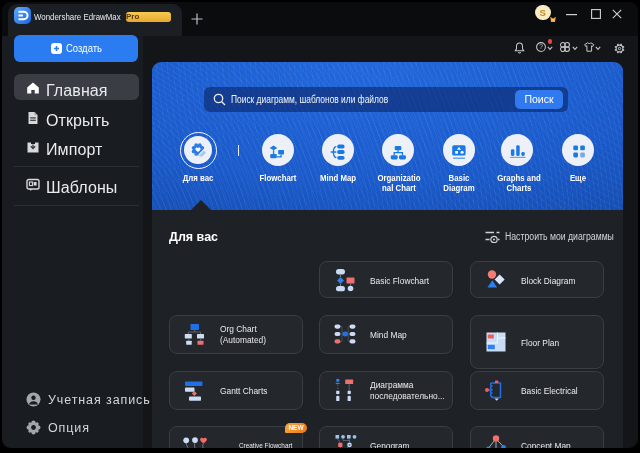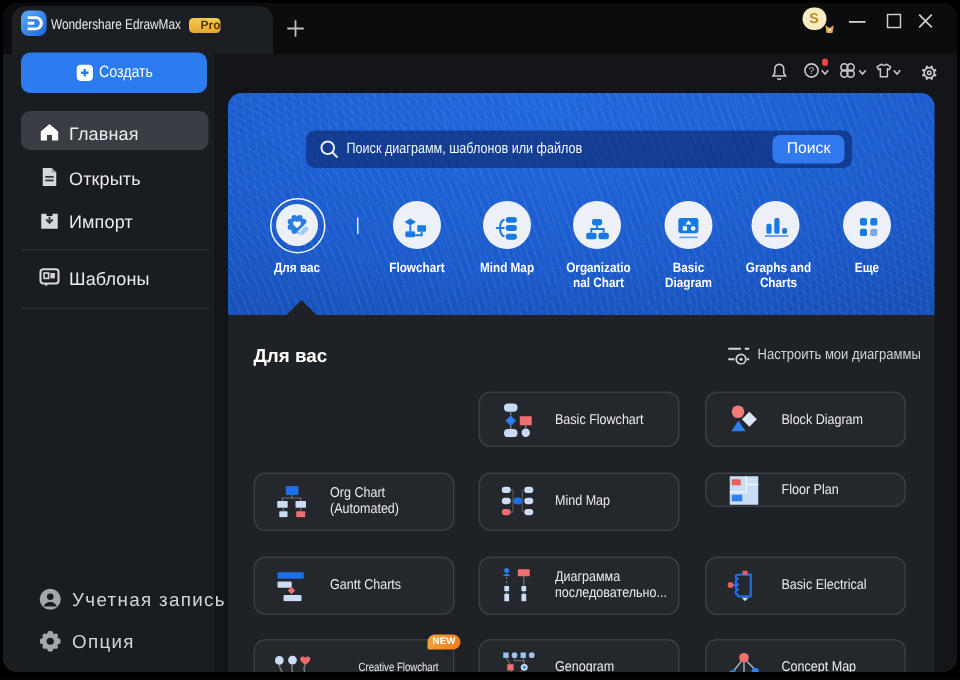--- a/index.html
+++ b/index.html
@@ -5,26 +5,26 @@
 *{margin:0;padding:0;box-sizing:border-box}
 html,body{width:640px;height:453px;background:#000;overflow:hidden}
 body{font-family:"Liberation Sans",sans-serif;position:relative}
 .abs{position:absolute}
 #win{position:absolute;left:2px;top:2px;width:636px;height:445.5px;background:#131518;border-radius:9px;overflow:hidden}
 
 #titlebar{position:absolute;left:0;top:0;width:636px;height:34px;background:#0b0c0e}
 #tab{position:absolute;left:6px;top:2px;width:174px;height:32px;background:#1b1e22;border-radius:9px 9px 0 0}
 #logo{position:absolute;left:5.5px;top:2.5px;width:17px;height:17px;border-radius:5px;background:linear-gradient(135deg,#5babfd,#1b66e0)}
 #apptitle{position:absolute;left:26px;top:6.5px;font-size:9.5px;color:#e9ebed;white-space:nowrap;transform:scaleX(0.83);transform-origin:0 50%}
-#probadge{position:absolute;left:118px;top:7.5px;width:21px;height:10.5px;border-radius:3px;background:linear-gradient(180deg,#f6cb52,#e8a72e);color:#53380a;font-size:8px;font-weight:bold;text-align:right;line-height:10.5px}
+#probadge{position:absolute;left:118px;top:7.5px;width:45px;height:10.5px;border-radius:3px;background:linear-gradient(180deg,#f6cb52,#e8a72e);color:#53380a;font-size:8px;font-weight:bold;text-align:left;line-height:10.5px}
 
 #sidebar{position:absolute;left:0;top:34px;width:141px;height:411.5px;background:#191c20}
 #btn-create{position:absolute;left:12px;top:33px;width:124px;height:27px;border-radius:6px;background:#2b7cf0;color:#fff;font-size:11.5px}
 #btn-create span{position:absolute;left:52px;top:7px;font-size:11px;transform:scaleX(0.86);transform-origin:0 50%;display:inline-block;white-space:nowrap}
-.sideitem{position:absolute;left:12px;width:125px;height:26px;color:#e9ebed;font-size:12px;letter-spacing:0.1px}
+.sideitem{position:absolute;left:12px;width:125px;height:26px;color:#e9ebed;font-size:16px;letter-spacing:0.1px}
 .sideitem .txt{position:absolute;left:32px;top:7.5px}
 .sideitem svg{position:absolute;left:12px;top:7px}
 #item-home{top:72px;background:#3a3e44;border-radius:6px}
 #item-open{top:102px}
 #item-import{top:131px}
 #item-templ{top:169px}
 .divider{position:absolute;left:12px;width:125px;height:1px;background:#2c2f34}
 .sidebottom{position:absolute;left:24px;color:#d4d7da;font-size:12.5px;letter-spacing:0.9px}
 .sidebottom .txt{position:absolute;left:22px;top:1px;white-space:nowrap}
 
@@ -336,21 +336,21 @@
         <rect x="0.5" y="1.5" width="6" height="4.2" rx="2.1" fill="#ccdcf4"></rect>
         <rect x="0.5" y="8.9" width="6" height="4.2" rx="2.1" fill="#ccdcf4"></rect>
         <rect x="0.5" y="16.3" width="6" height="4.2" rx="2.1" fill="#ee6f6f"></rect>
         <rect x="15.5" y="1.5" width="6" height="4.2" rx="2.1" fill="#ccdcf4"></rect>
         <rect x="15.5" y="8.9" width="6" height="4.2" rx="2.1" fill="#ccdcf4"></rect>
         <rect x="15.5" y="16.3" width="6" height="4.2" rx="2.1" fill="#ccdcf4"></rect>
         <path d="M6.5 3.6 L8 3.6 L8 11 L8.2 11 M6.5 18.4 L8 18.4 L8 11 M14.2 3.6 L14.2 18.4" stroke="#61666d" stroke-width="0.6" fill="none"></path>
       </svg>
     <div class="ctxt">Mind Map</div>
   </div>
-  <div class="card" style="left:468.1px;top:313px;height:23px">
+  <div class="card" style="left:468.1px;top:313px;height:54px">
     <svg width="22" height="22" viewBox="0 0 22 22">
         <rect x="1.5" y="1.5" width="19" height="19" fill="#c9ddf6"></rect>
         <path d="M12.5 1.5 V12 M1.5 12 H12.5 M12.5 7 H20.5" stroke="#eef4fb" stroke-width="1"></path>
         <rect x="2.8" y="3.5" width="6" height="4" fill="#f05c5c"></rect>
         <rect x="2.8" y="13.8" width="7" height="4.4" fill="#2e7ff0"></rect>
       </svg>
     <div class="ctxt">Floor Plan</div>
   </div>
 
   <div class="card" style="left:166.5px;top:368.5px;height:39px">

